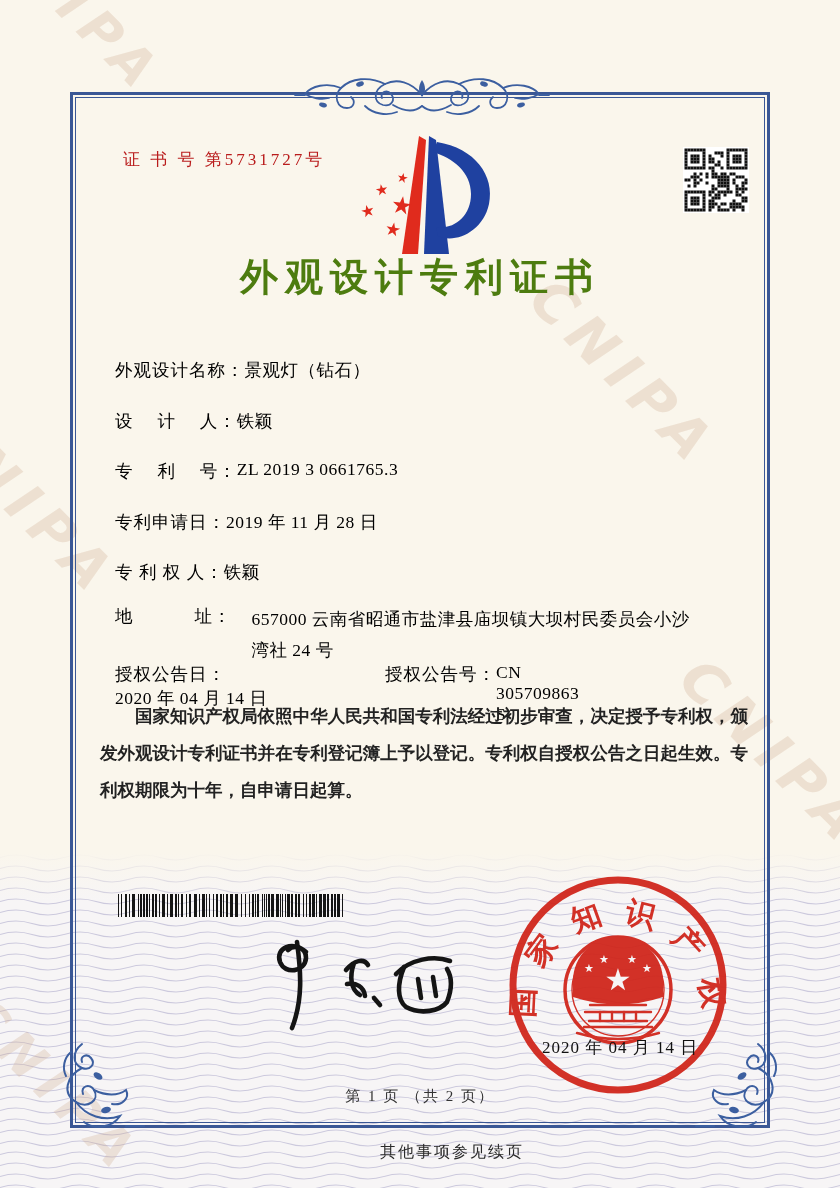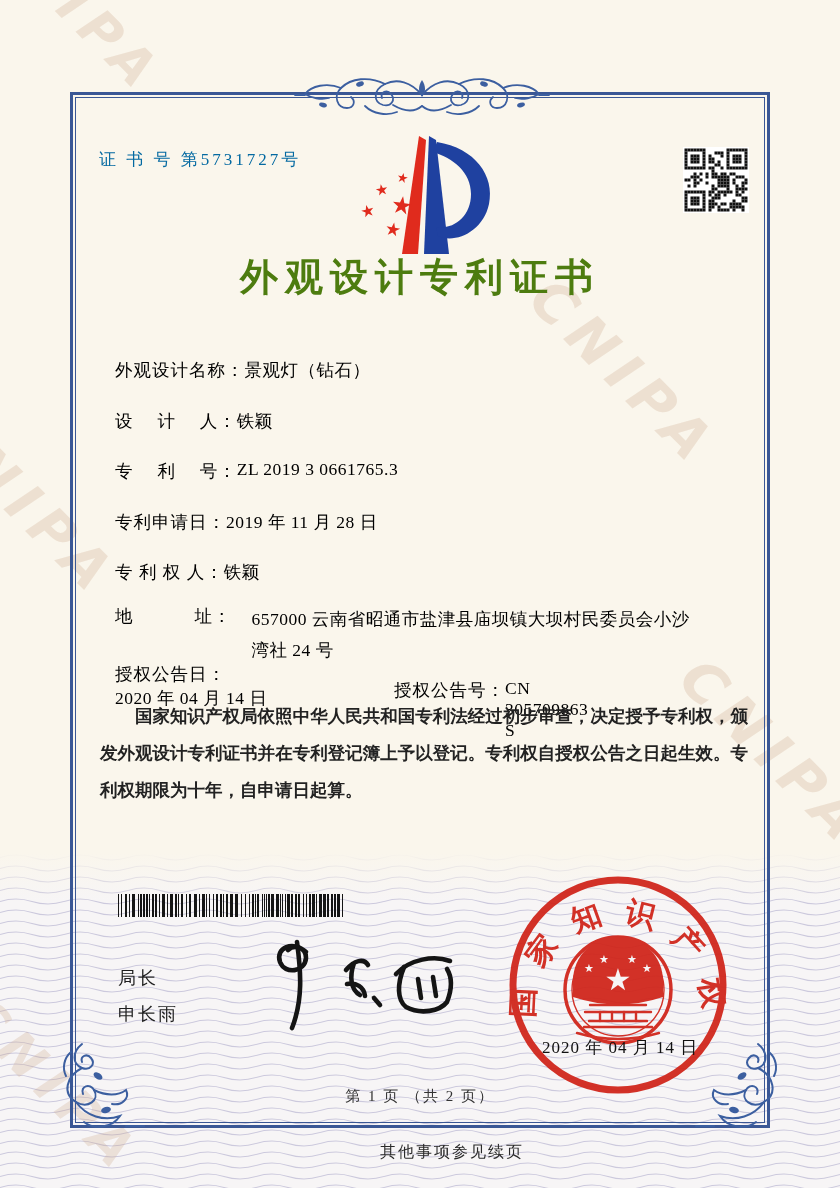--- a/index.html
+++ b/index.html
@@ -36,38 +36,38 @@
     z-index:2;
   }
   .frame-inner{
     position:absolute;inset:2px;
     border:1px solid #3a5795;
   }
 
   .content{position:absolute;inset:0;z-index:3;}
 
   .cert-no{
-    left:99px;top:148px;
-    font-size:17px;letter-spacing:3px;color:#0369a1;
+    left:123px;top:148px;
+    font-size:17px;letter-spacing:3px;color:#b91c1c;
   }
 
   #logo{left:352px;top:130px;}
   #qrcode{left:683px;top:147px;}
 
   .title{
     left:0;top:252px;width:840px;text-align:center;
     font-size:38px;font-weight:bold;letter-spacing:7px;color:#4d7c0f;
   }
 
   .fields{left:115px;top:352px;width:620px;}
   .frow{position:absolute;left:0;font-size:17.5px;color:#000000;display:flex;}
   .frow .lbl{flex:none;letter-spacing:1px;}
   .frow .val{letter-spacing:0.5px;}
   .frow-addr .val{width:445px;line-height:1.75;}
-  .grant-no{position:absolute;left:270px;top:16px;display:flex;margin-left:9px;}
+  .grant-no{position:absolute;left:270px;top:0;display:flex;}
 
   .paras{
     left:100px;top:698px;width:648px;
     font-size:17.5px;line-height:2.12;text-align:justify;color:#222;font-weight:bold;
   }
   .paras p{margin:0;text-indent:2em;}
 
   #barcode{left:118px;top:894px;}
 
   .signer{
@@ -509,24 +509,20 @@
         <rect x="201" y="0" width="3" height="23"></rect>
         <rect x="205" y="0" width="3" height="23"></rect>
         <rect x="209" y="0" width="2" height="23"></rect>
         <rect x="213" y="0" width="2" height="23"></rect>
         <rect x="216" y="0" width="2" height="23"></rect>
         <rect x="219" y="0" width="3" height="23"></rect>
         <rect x="224" y="0" width="1" height="23"></rect>
       </g>
   </svg>
 
-  <div class="signer abs">
-    <div>局长</div>
-    <div>申长雨</div>
-  </div>
 
   <svg id="signature" class="abs" width="225" height="110" viewBox="0 0 225 110" xmlns="http://www.w3.org/2000/svg">
     <g fill="none" stroke="#141414" stroke-width="4.6" stroke-linecap="round" stroke-linejoin="round">
       <path d="M58,20 C45,8 27,16 32,30 C37,43 57,40 58,26 C58,15 46,12 40,18"></path>
       <path d="M49,10 C53,40 55,68 44,96"></path>
       <path d="M98,38 C106,28 116,26 120,33 M106,31 C101,45 103,58 112,63 M99,52 C108,50 116,55 117,64"></path>
       <path d="M126,66 l6,7"></path>
       <path d="M148,42 C162,27 186,23 202,29"></path>
       <path d="M156,35 C149,52 149,68 158,75 C173,83 192,79 199,70 C204,57 204,45 199,37"></path>
       <path d="M170,47 L173,66 M185,45 L188,64"></path>

